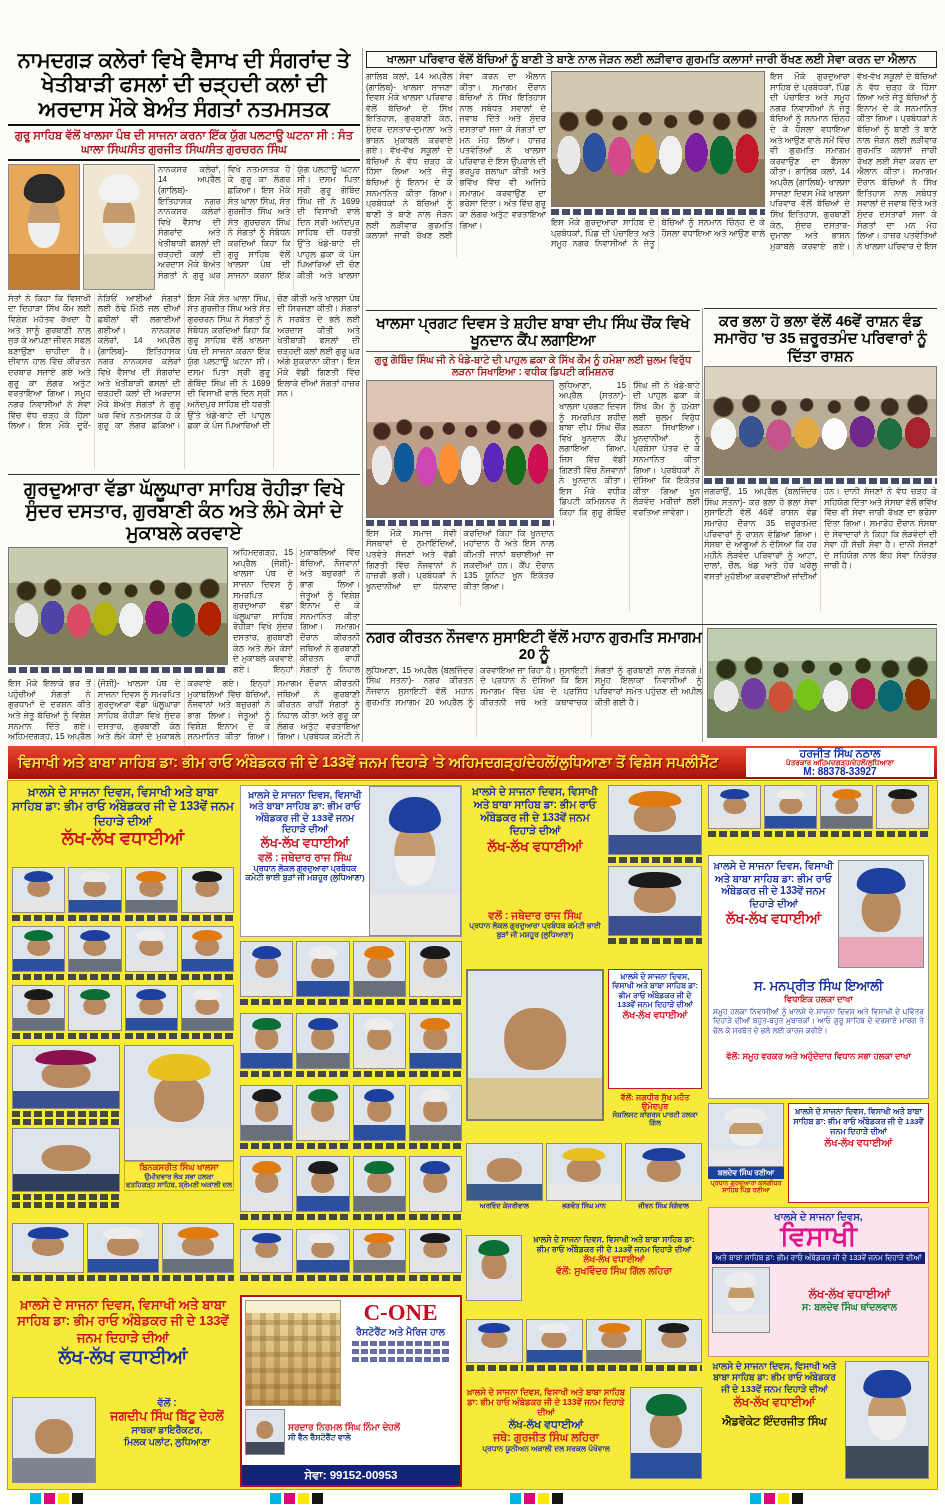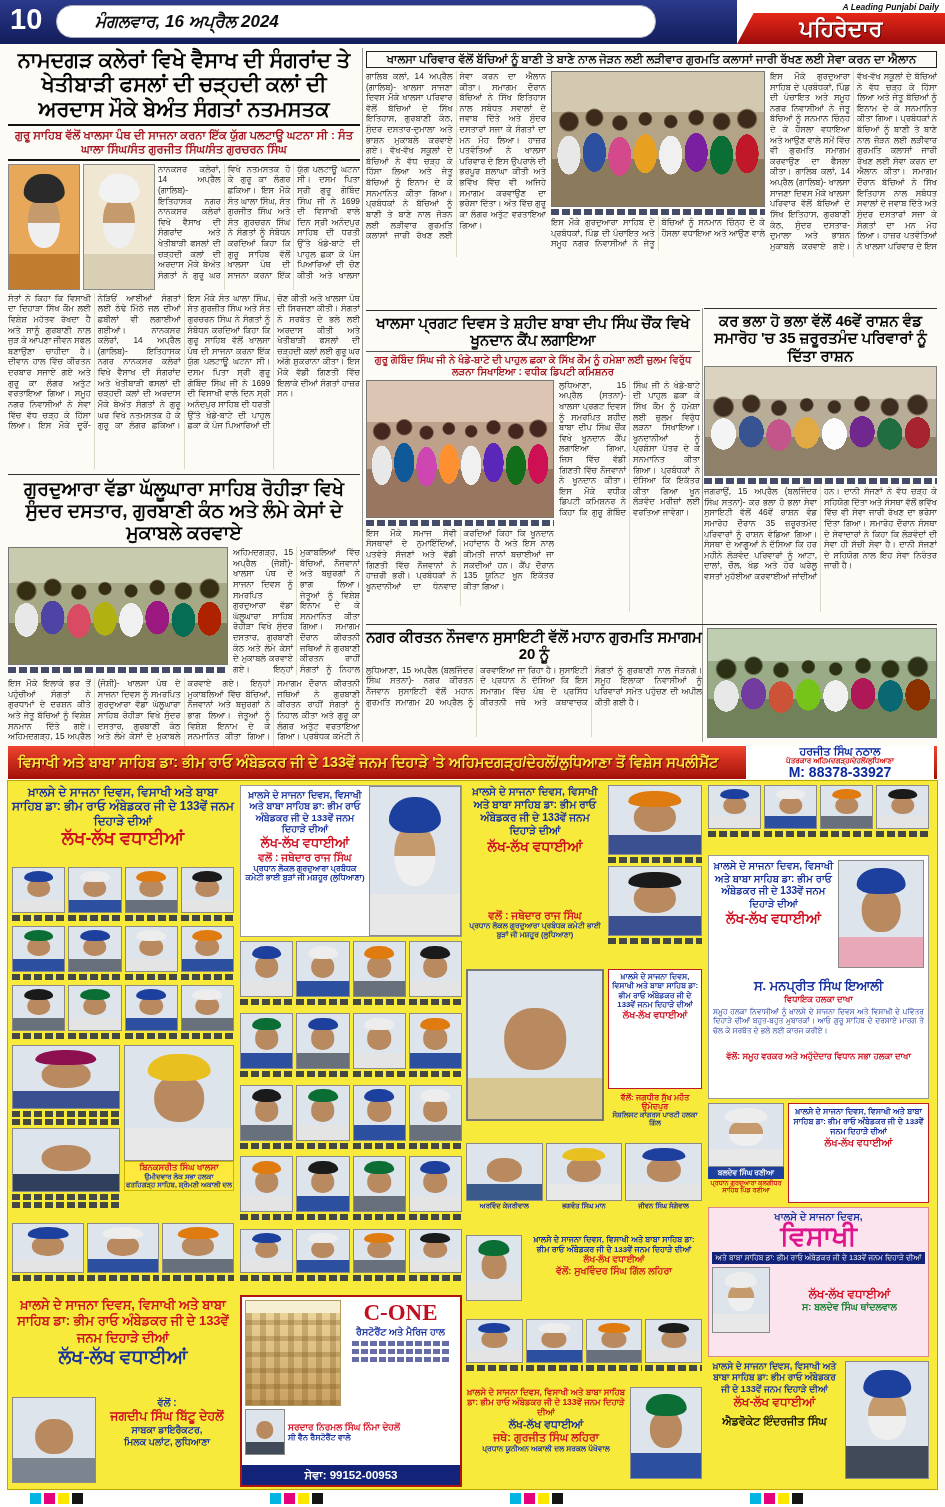--- a/index.html
+++ b/index.html
@@ -93,21 +93,21 @@
   .h64{height:64px}.h70{height:70px}
 
   
   .banner{position:absolute;left:8px;top:746px;width:929px;height:33px;display:flex;
           background:linear-gradient(180deg,#ef4430,#a31108);align-items:center}
   .banner-text{flex:1;color:#ffe93c;font-weight:bold;font-size:14.5px;white-space:nowrap;
                overflow:hidden;padding-left:10px;text-shadow:1px 1px 1px #5c0800}
   .pressbox{width:188px;background:#fff;margin:2px 3px;padding:0 3px;text-align:center;line-height:1.05}
   .press-name{color:#0c2aa0;font-weight:bold;font-size:11px}
   .press-role{color:#c00;font-weight:bold;font-size:7.2px}
-  .press-phone{color:#0c2aa0;font-weight:bold;font-size:14px}
+  .press-phone{color:#0c2aa0;font-weight:bold;font-size:10px}
   .supp{position:absolute;left:8px;top:781px;width:929px;height:708px;background:#f7ea3a;
         outline:1px solid #b8a800}
   .ga{color:#16309e;font-weight:bold}
   .gb{color:#d01020;font-weight:bold}
   .whitebox{background:#fff;border:1px solid #999}
   .redbox{background:#fff;border:1.5px solid #c01828}
   .building{width:96px;height:106px;border:1px solid #b09a60;background:
     linear-gradient(180deg,#f7efd2 0 12%,rgba(0,0,0,0) 12%),
     repeating-linear-gradient(90deg,rgba(120,80,20,.28) 0 6px,transparent 6px 14px),
     repeating-linear-gradient(0deg,rgba(120,80,20,.28) 0 5px,transparent 5px 16px),
@@ -119,28 +119,20 @@
   .reg{position:absolute;left:0;top:1491px;width:945px;height:16px;background:#fff}
   .rg{position:absolute;top:2px;display:flex;gap:3px}
   .sq{width:11px;height:11px;display:block}
   .sq.c{background:#00b5e2}.sq.m{background:#e6007e}.sq.y{background:#ffe600}.sq.k{background:#141414}
 </style>
 </head>
 <body>
 
 <div class="page">
 
-  <header class="topbar">
-    <div class="pageno">10</div>
-    <div class="datebox">ਮੰਗਲਵਾਰ, 16 ਅਪ੍ਰੈਲ 2024</div>
-    <div class="mastwrap">
-      <div class="tagline">A Leading Punjabi Daily</div>
-      <div class="mastband">ਪਹਿਰੇਦਾਰ</div>
-    </div>
-  </header>
 
   <div class="vrule" style="left:362px;top:48px;height:694px"></div>
   <div class="vrule" style="left:702px;top:308px;height:434px"></div>
 
   <section class="abs" style="left:8px;top:48px;width:352px;height:424px">
     <h1 class="hl h21">ਨਾਮਦਗੜ ਕਲੇਰਾਂ ਵਿਖੇ ਵੈਸਾਖ ਦੀ ਸੰਗਰਾਂਦ ਤੇ ਖੇਤੀਬਾੜੀ ਫਸਲਾਂ ਦੀ ਚੜ੍ਹਦੀ ਕਲਾਂ ਦੀ ਅਰਦਾਸ ਮੌਕੇ ਬੇਅੰਤ ਸੰਗਤਾਂ ਨਤਮਸਤਕ</h1>
     <div class="sub1">ਗੁਰੂ ਸਾਹਿਬ ਵੱਲੋਂ ਖਾਲਸਾ ਪੰਥ ਦੀ ਸਾਜਨਾ ਕਰਨਾ ਇੱਕ ਯੁੱਗ ਪਲਟਾਊ ਘਟਨਾ ਸੀ : ਸੰਤ ਘਾਲਾ ਸਿੰਘ/ਸੰਤ ਗੁਰਜੀਤ ਸਿੰਘ/ਸੰਤ ਗੁਰਚਰਨ ਸਿੰਘ</div>
     <div class="row g3 mt3">
       <span class="pt saint1 beard" style="width:72px;height:126px"></span>
       <span class="pt saint2 beard" style="width:72px;height:126px"></span>

